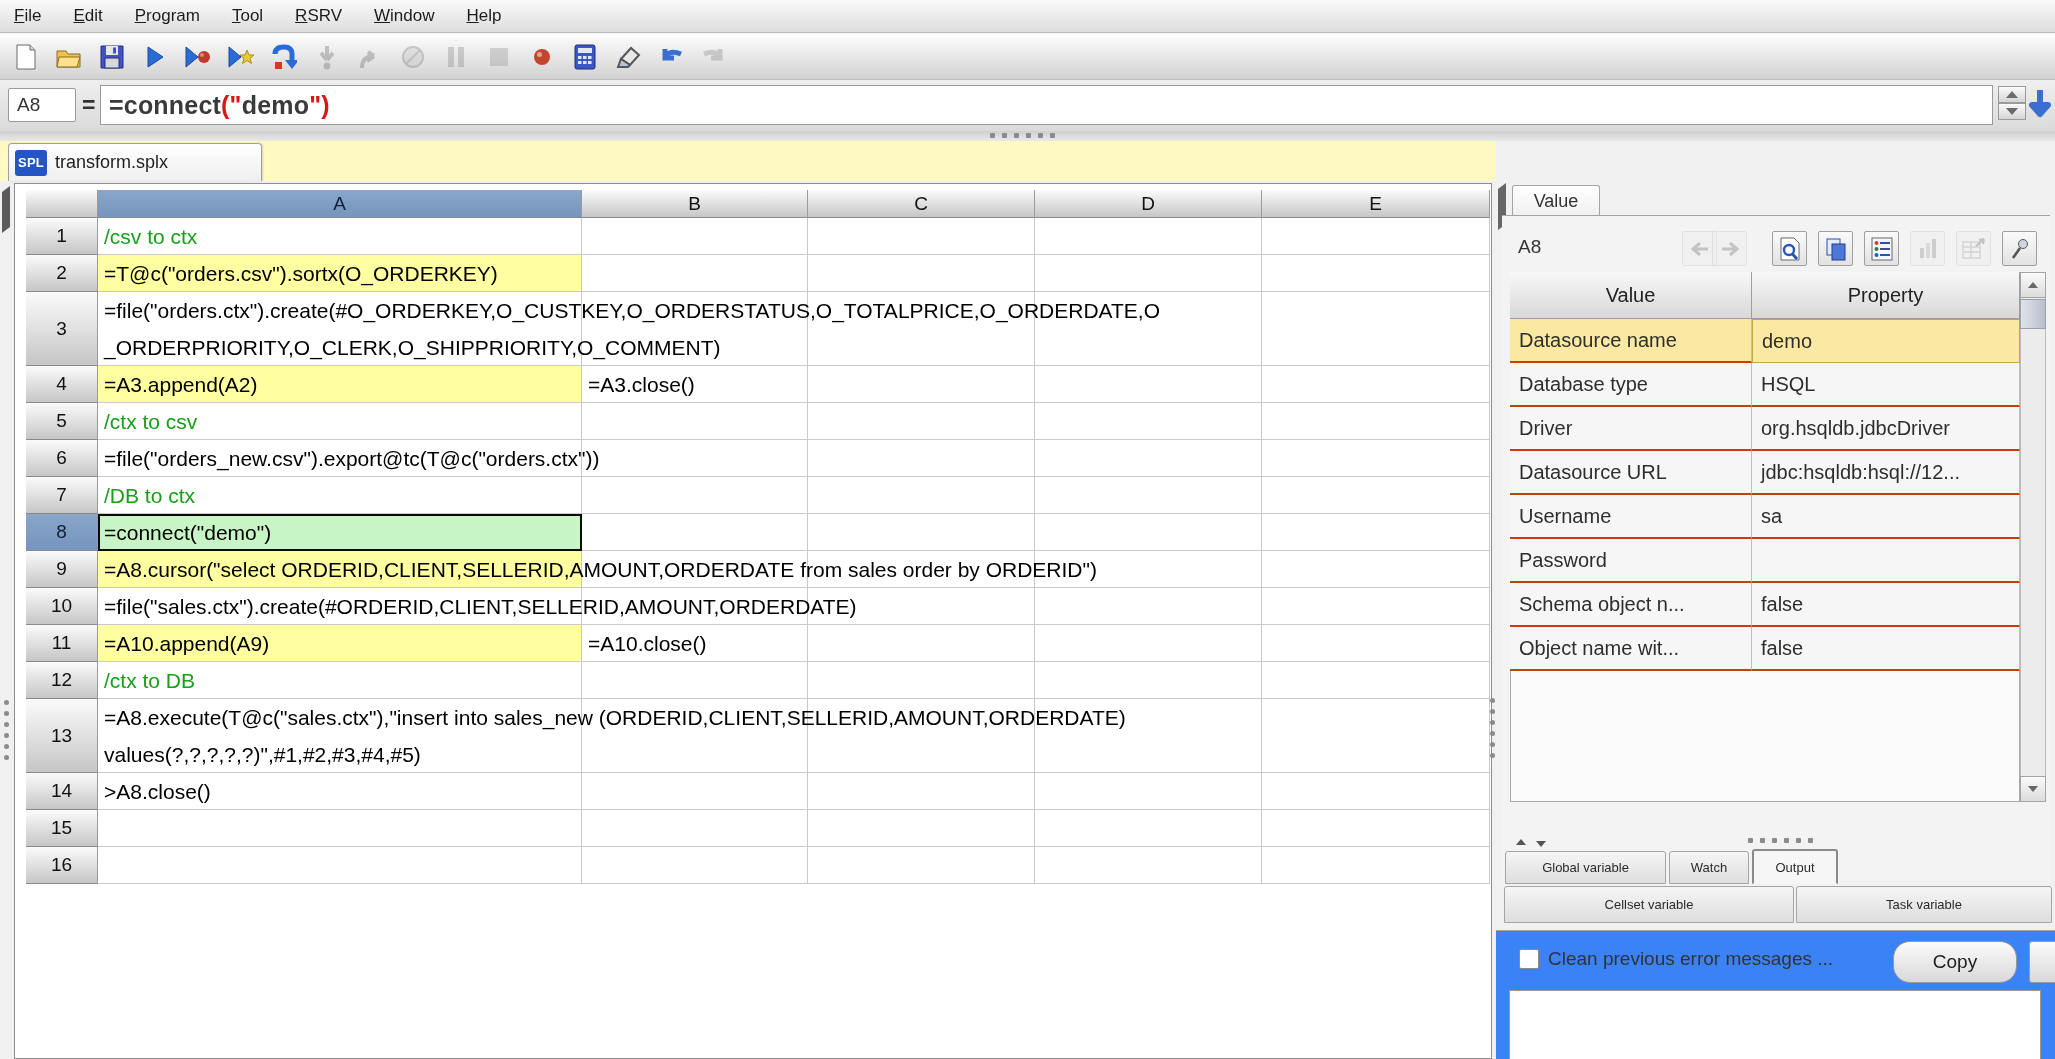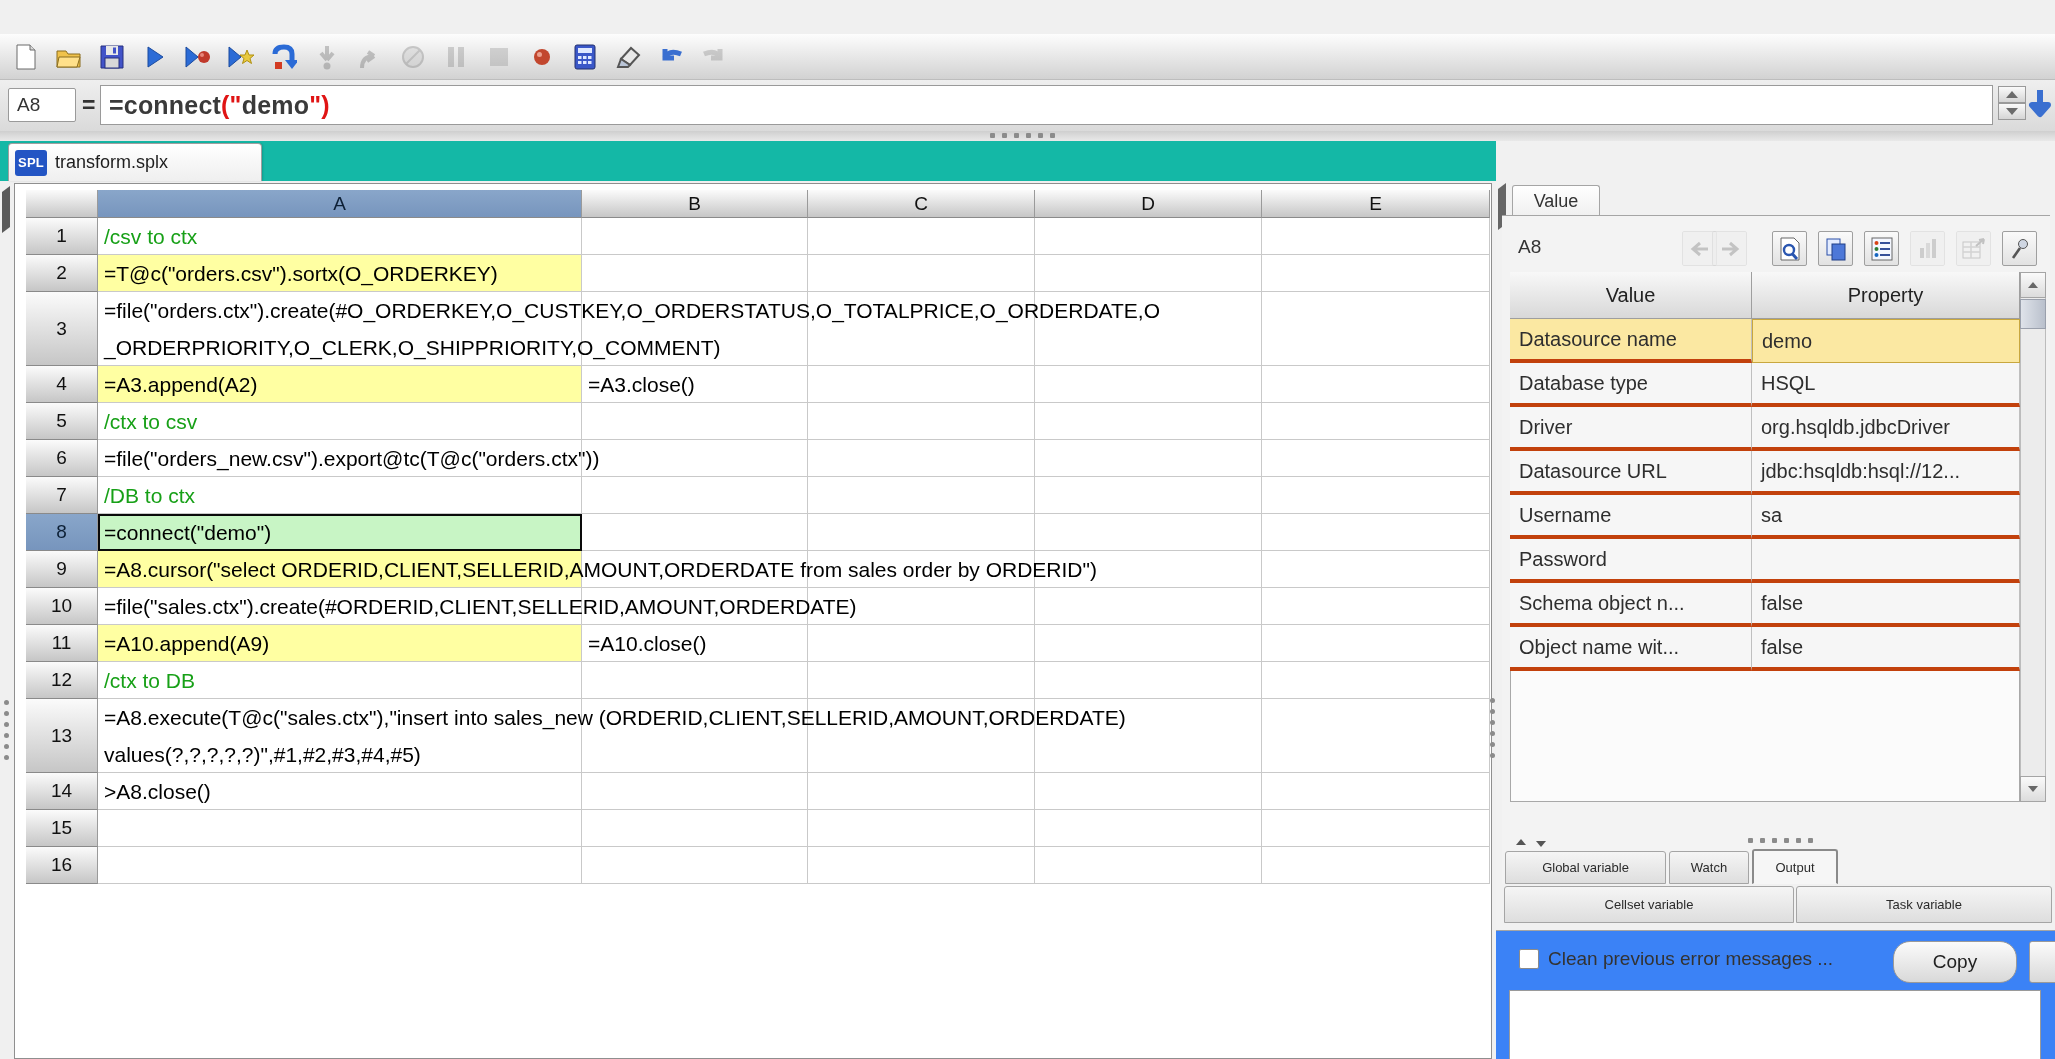--- a/index.html
+++ b/index.html
@@ -29,21 +29,21 @@
                 font-size:25px;font-weight:600;letter-spacing:.2px;}
   .ftxt-dark{color:#3a3a3a;} .ftxt-red{color:#e01414;}
   .spinbtn{width:28px;height:17px;background:linear-gradient(#fafafa,#d5d5d5);border:1px solid #9a9a9a;box-sizing:border-box;
            display:flex;align-items:center;justify-content:center;}
   .chev-up{width:0;height:0;border-left:6px solid transparent;border-right:6px solid transparent;border-bottom:7px solid #6b6b6b;}
   .chev-dn{width:0;height:0;border-left:6px solid transparent;border-right:6px solid transparent;border-top:7px solid #6b6b6b;}
 
   
   #divider{left:0;top:131px;width:2055px;height:10px;background:linear-gradient(#cfcfcf,#e9e9e9);}
   .hdots{display:flex;gap:7px;} .hdots i{width:5px;height:5px;background:#8b8b8b;border-radius:1px;display:block;}
-  #tabstrip{left:0;top:141px;width:2055px;height:40px;background:#14b8a6;}
+  #tabstrip{left:0;top:141px;width:2055px;height:40px;background:#fef9c3;}
   #sheettab{left:8px;top:2px;width:254px;height:38px;background:linear-gradient(#ffffff,#efefef);
             border:1px solid #9f9f9f;border-bottom:none;border-radius:4px 4px 0 0;display:flex;align-items:center;
             padding-left:6px;gap:8px;box-sizing:border-box;box-shadow:1px 0 2px rgba(0,0,0,.15);}
   #spl-icon{width:32px;height:26px;background:#2355c4;border-radius:3px;color:#fff;font-weight:bold;font-size:13px;
             display:flex;align-items:center;justify-content:center;letter-spacing:.3px;}
   #sheettab .lbl{font-size:18px;color:#1e1e1e;}
 
   
   .winbtn{top:147px;width:32px;height:29px;border:1px solid #979797;border-radius:2px;
           background:linear-gradient(#f7f7f7,#cccccc);display:flex;align-items:center;justify-content:center;}
@@ -77,21 +77,21 @@
             display:flex;align-items:center;justify-content:center;font-size:18px;color:#333;box-sizing:border-box;}
   #valuebox{left:6px;top:74px;width:548px;height:669px;border-top:1px solid #a5a5a5;background:#f3f3f3;box-sizing:border-box;}
   #vcellref{left:22px;top:95px;font-size:19px;color:#333;}
   .vbtn{top:90px;width:35px;height:35px;border:1px solid #9f9f9f;border-radius:2px;background:linear-gradient(#fafafa,#e2e2e2);
         display:flex;align-items:center;justify-content:center;box-sizing:border-box;}
   .vbtn.dis{opacity:.35;border-color:#c5c5c5;background:#ededed;filter:grayscale(1);}
 
   #proptable{left:14px;top:131px;width:510px;height:530px;background:#fbfbfb;border:1px solid #a8a8a8;box-sizing:border-box;}
   .pth{position:absolute;background:linear-gradient(#f8f8f8,#d8d8d8);border-right:1px solid #9e9e9e;border-bottom:1px solid #9e9e9e;
        display:flex;align-items:center;justify-content:center;font-size:20px;color:#222;box-sizing:border-box;}
-  .ptc{position:absolute;background:#f6f6f6;border-right:1px solid #bfbfbf;border-bottom:4px solid #c2410c;
+  .ptc{position:absolute;background:#f6f6f6;border-right:1px solid #bfbfbf;border-bottom:2px solid #c2410c;
        display:flex;align-items:center;padding-left:9px;font-size:20px;color:#2e2e2e;box-sizing:border-box;}
   .ptc.selrow{background:#fbe8a2;}
   .ptc.selcell{background:#fbe8a2;border:1px solid #c8a73e;}
 
   
   .sbbtn{position:absolute;width:26px;height:26px;background:linear-gradient(#fafafa,#dcdcdc);border:1px solid #a5a5a5;
          display:flex;align-items:center;justify-content:center;box-sizing:border-box;}
   #sbtrack{position:absolute;background:#ececec;border-left:1px solid #bcbcbc;border-right:1px solid #bcbcbc;box-sizing:border-box;}
   #sbthumb{position:absolute;background:linear-gradient(90deg,#dfe3ea,#b9c0cc);border:1px solid #9aa0ac;box-sizing:border-box;}
   .chev-s-up{width:0;height:0;border-left:5px solid transparent;border-right:5px solid transparent;border-bottom:6px solid #676767;}
@@ -111,20 +111,29 @@
   #cleanlbl{left:52px;top:17px;font-size:19px;color:#333;}
   .pushbtn{position:absolute;background:linear-gradient(#fbfbfb,#d9d9d9);border:1px solid #9a9a9a;border-radius:3px;
            display:flex;align-items:center;justify-content:center;font-size:19px;color:#222;box-sizing:border-box;}
   #outputbox{left:13px;top:59px;width:532px;height:70px;background:#fff;border:1px solid #9a9a9a;box-sizing:border-box;}
 </style>
 </head>
 <body>
 
 <div id="stage">
 
+  <div class="abs" id="menubar">
+    <span class="menu-item">File</span>
+    <span class="menu-item">Edit</span>
+    <span class="menu-item">Program</span>
+    <span class="menu-item">Tool</span>
+    <span class="menu-item">RSRV</span>
+    <span class="menu-item">Window</span>
+    <span class="menu-item">Help</span>
+  </div>
 
   <div class="abs" id="toolbar">
     <span class="tbtn">
       <svg width="24" height="26">
           <path d="M3 1 h13 l5 5 v19 h-18 z" fill="#ffffff" stroke="#6b6b6b"></path>
           <path d="M16 1 v5 h5" fill="#d8d8d8" stroke="#6b6b6b"></path>
         </svg>
     </span>
     <span class="tbtn">
       <svg width="28" height="24">

